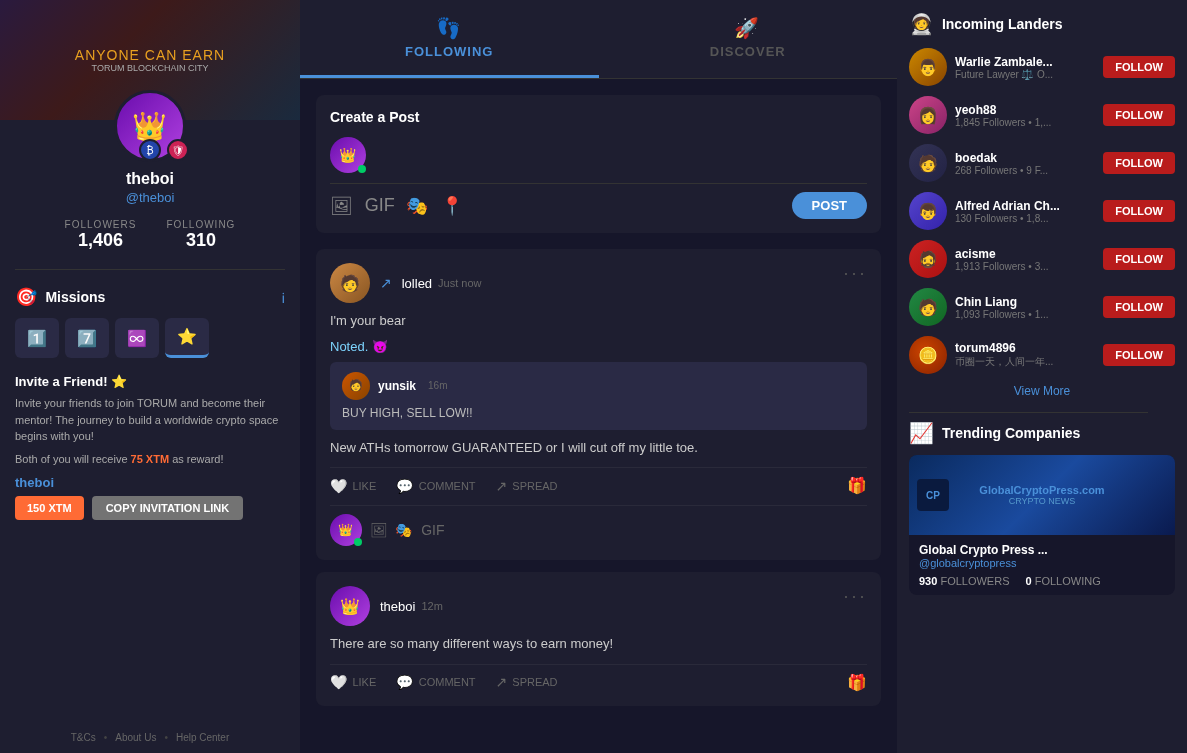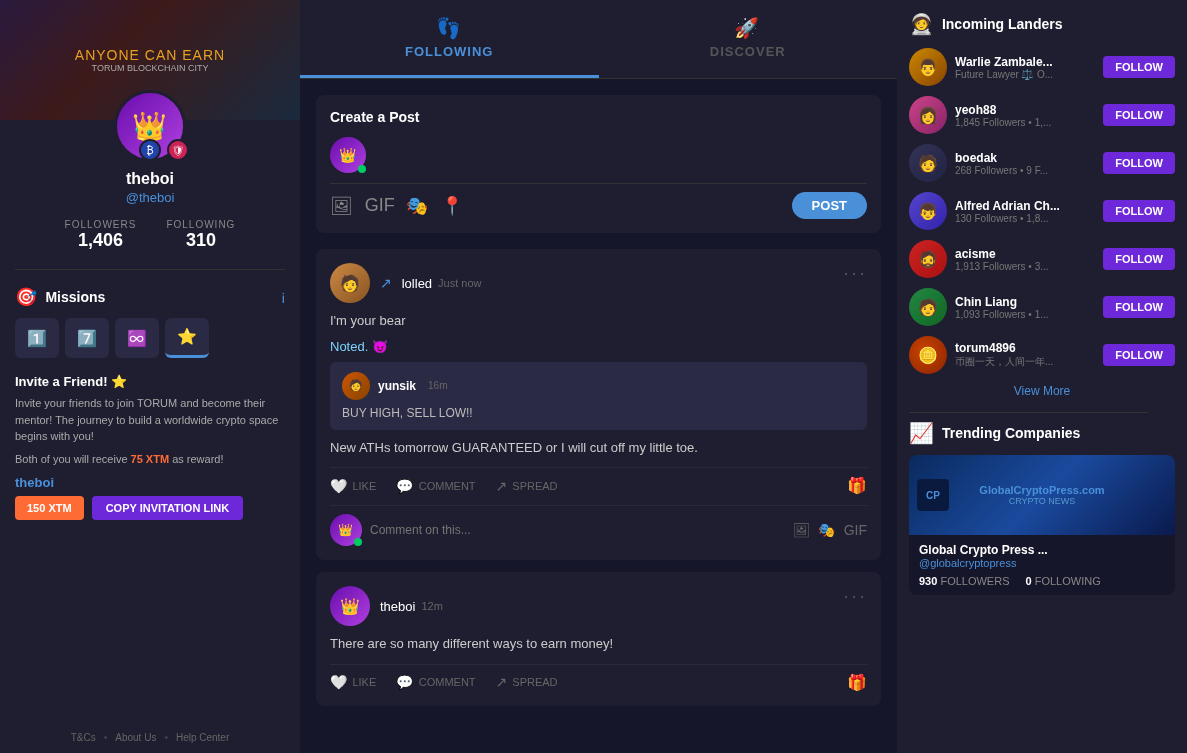--- a/index.html
+++ b/index.html
@@ -222,21 +222,21 @@
       background: #ff6b35;
       color: #fff;
       border: none;
       border-radius: 4px;
       padding: 6px 12px;
       font-size: 11px;
       font-weight: bold;
       cursor: pointer;
     }
     .btn-copy {
-      background: #6d28d9;
+      background: #737373;
       color: #fff;
       border: none;
       border-radius: 4px;
       padding: 6px 14px;
       font-size: 11px;
       font-weight: bold;
       cursor: pointer;
     }
 
     .footer-links {
@@ -582,21 +582,21 @@
       text-overflow: ellipsis;
     }
     .lander-sub {
       font-size: 10px;
       color: #777;
       white-space: nowrap;
       overflow: hidden;
       text-overflow: ellipsis;
     }
     .btn-follow {
-      background: #6d28d9;
+      background: #b91c1c;
       color: #fff;
       border: none;
       border-radius: 4px;
       padding: 5px 12px;
       font-size: 11px;
       font-weight: bold;
       cursor: pointer;
       white-space: nowrap;
     }
 
@@ -830,21 +830,20 @@
           <span>SPREAD</span>
         </div>
         <div class="gift-btn">🎁</div>
       </div>
 
       <div class="comment-input-row">
         <div class="comment-avatar">
           👑
           <div class="online-dot"></div>
         </div>
-        <input class="comment-input" type="text" placeholder="Comment on this..." style="">
         <div class="comment-tools">
           <span class="comment-tool">🖼</span>
           <span class="comment-tool">🎭</span>
           <span class="comment-tool">GIF</span>
         </div>
       </div>
     </div>
 
     <div class="post-card">
       <div class="post-header">

